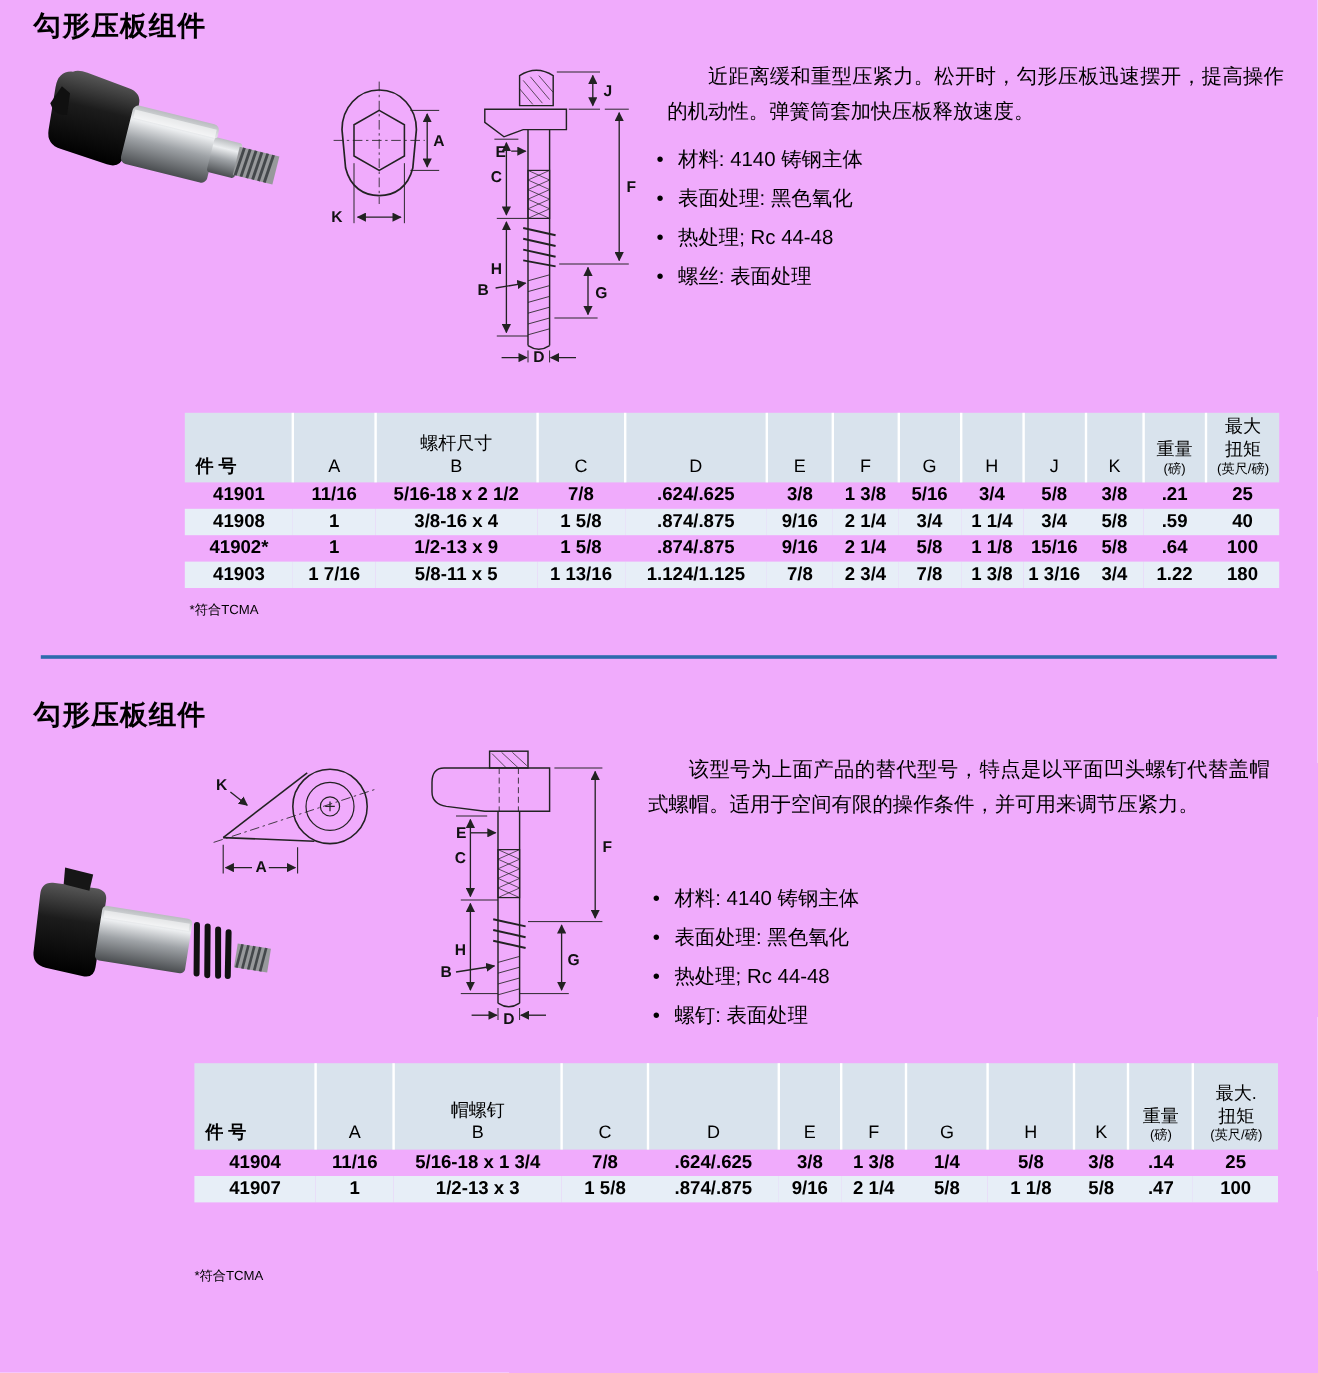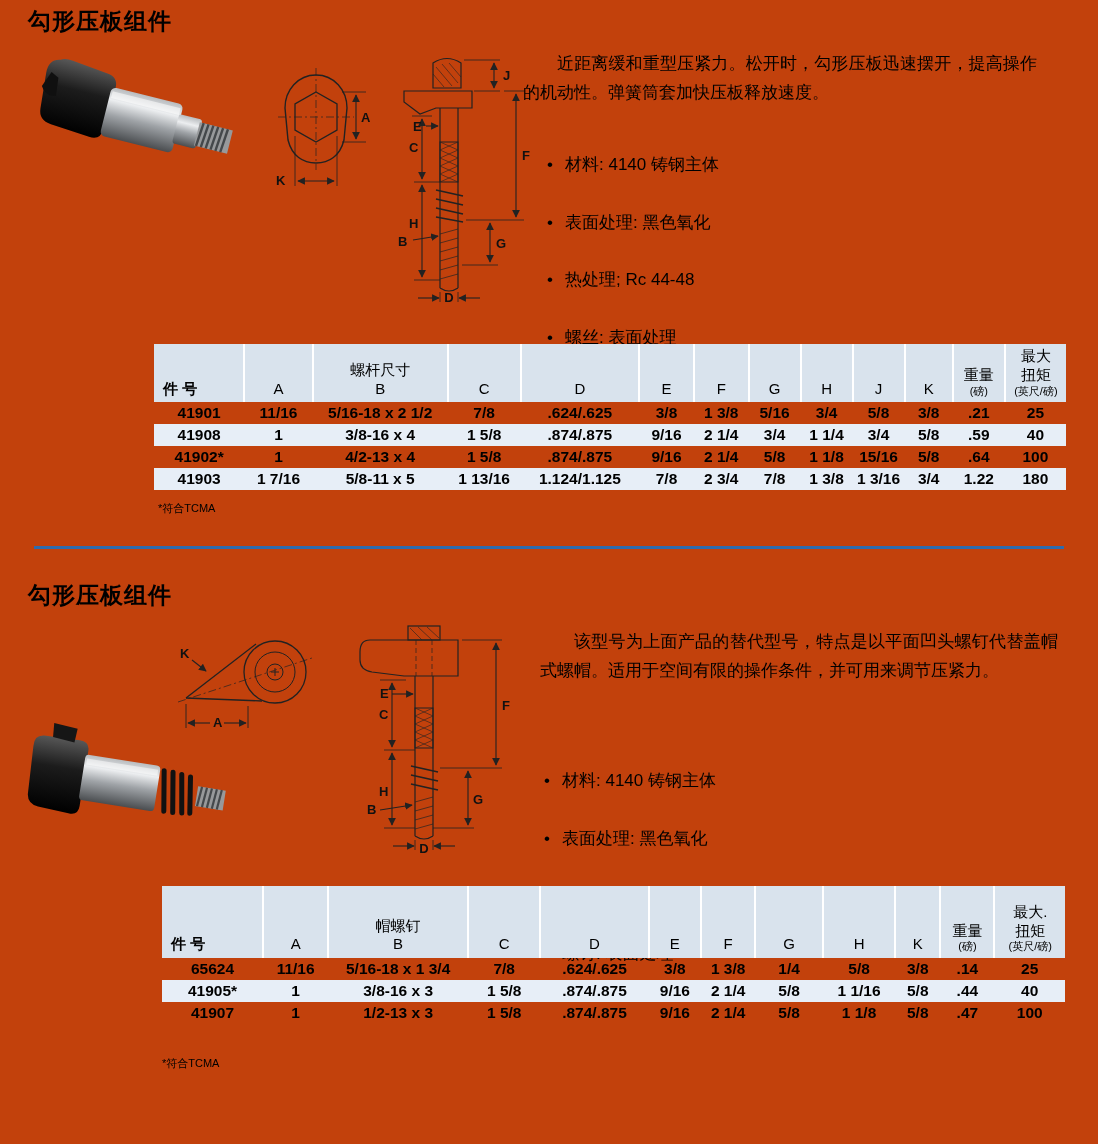--- a/index.html
+++ b/index.html
@@ -1,22 +1,22 @@
 <!DOCTYPE html>
 <html style="--divider: #2e6bad; --table-header-bg: #d9e3ed; --table-stripe-bg: #e7eef7;"><head>
 <meta charset="utf-8">
 <style>
   * { margin:0; padding:0; box-sizing:border-box; }
   body { background:#fff; font-family:"Liberation Sans","DejaVu Sans",sans-serif; color:#000; }
-  .page { position:relative; width:1098px; height:1144px; background:#c2410c; overflow:hidden; }
+  .page { position:relative; width:1098px; height:1144px; background:#f0abfc; overflow:hidden; }
   .abs { position:absolute; }
   .title { font-size:23px; font-weight:bold; letter-spacing:1px; }
   .desc { font-size:17px; line-height:1.7; text-indent:2em; text-align:justify; }
   .bullets { list-style:none; }
-  .bullets li { position:relative; font-size:17px; line-height:1.5; margin-bottom:7px; padding-left:20px;margin-top:32px; }
+  .bullets li { position:relative; font-size:17px; line-height:1.5; margin-bottom:7px; padding-left:20px; }
   .bullets li::before { content:"•"; position:absolute; left:2px; top:0; }
   .divider { height:3px; background:var(--divider,#2e6bad); }
   .footnote { font-size:11px; }
 
   .spec-table table { width:100%; border-collapse:collapse; table-layout:fixed; }
   .spec-table th { background:var(--table-header-bg,#d9e3ed); border-left:2px solid #fff;
                    vertical-align:bottom; font-weight:normal; font-size:15px; text-align:center;
                    padding:3px 1px 4px; }
   .spec-table th div { line-height:1.25; }
   .spec-table th div.hsmall { font-size:11px; }
@@ -156,21 +156,21 @@
         <text class="dim" x="136" y="110">F</text>
         <text class="dim" x="27" y="81">E</text>
         <text class="dim" x="23" y="102">C</text>
         <text class="dim" x="23" y="178">H</text>
         <text class="dim" x="12" y="196">B</text>
         <text class="dim" x="110" y="198">G</text>
         <text class="dim mid" x="63" y="252">D</text>
       </svg>
     </div>
 
-    <p class="abs desc" style="left:523px;top:50px;width:514px">近距离缓和重型压紧力。松开时，勾形压板迅速摆开，提高操作的机动性。弹簧筒套加快压板释放速度。</p>
+    <p class="abs desc" style="left:556px;top:50px;width:514px">近距离缓和重型压紧力。松开时，勾形压板迅速摆开，提高操作的机动性。弹簧筒套加快压板释放速度。</p>
 
     <ul class="abs bullets" style="left:545px;top:120px">
       <li>材料: 4140 铸钢主体</li>
       <li>表面处理: 黑色氧化</li>
       <li>热处理; Rc 44-48</li>
       <li>螺丝: 表面处理</li>
     </ul>
 
     <div class="abs spec-table t1" style="left:154px;top:344px;width:912px">
         <table>
@@ -263,21 +263,21 @@
               <td>3/4</td>
               <td>1 1/4</td>
               <td>3/4</td>
               <td>5/8</td>
               <td>.59</td>
               <td>40</td>
             </tr>
             <tr>
               <td>41902*</td>
               <td>1</td>
-              <td>4/2-13 x 4</td>
+              <td>1/2-13 x 9</td>
               <td>1 5/8</td>
               <td>.874/.875</td>
               <td>9/16</td>
               <td>2 1/4</td>
               <td>5/8</td>
               <td>1 1/8</td>
               <td>15/16</td>
               <td>5/8</td>
               <td>.64</td>
               <td>100</td>
@@ -481,48 +481,34 @@
               </th>
               <th>
                 <div>最大.</div>
                 <div>扭矩</div>
                 <div class="hsmall">(英尺/磅)</div>
               </th>
             </tr>
           </thead>
           <tbody>
             <tr>
-              <td>65624</td>
+              <td>41904</td>
               <td>11/16</td>
               <td>5/16-18 x 1 3/4</td>
               <td>7/8</td>
               <td>.624/.625</td>
               <td>3/8</td>
               <td>1 3/8</td>
               <td>1/4</td>
               <td>5/8</td>
               <td>3/8</td>
               <td>.14</td>
               <td>25</td>
             </tr>
             <tr>
-              <td>41905*</td>
-              <td>1</td>
-              <td>3/8-16 x 3</td>
-              <td>1 5/8</td>
-              <td>.874/.875</td>
-              <td>9/16</td>
-              <td>2 1/4</td>
-              <td>5/8</td>
-              <td>1 1/16</td>
-              <td>5/8</td>
-              <td>.44</td>
-              <td>40</td>
-            </tr>
-            <tr>
               <td>41907</td>
               <td>1</td>
               <td>1/2-13 x 3</td>
               <td>1 5/8</td>
               <td>.874/.875</td>
               <td>9/16</td>
               <td>2 1/4</td>
               <td>5/8</td>
               <td>1 1/8</td>
               <td>5/8</td>

